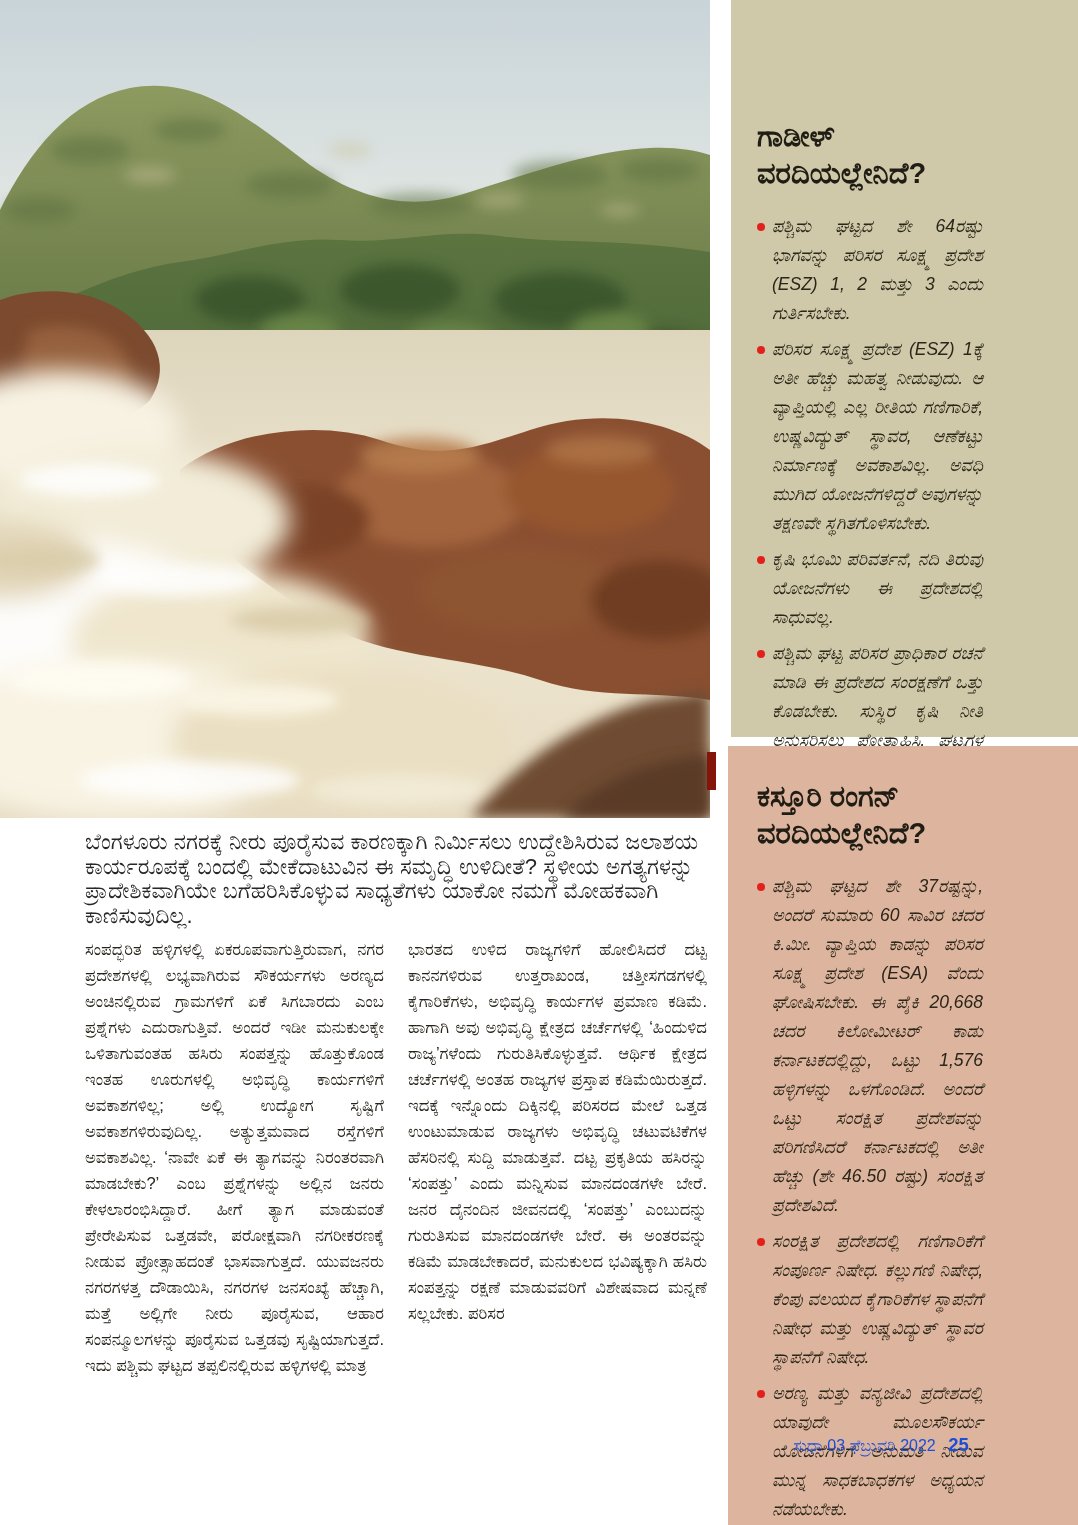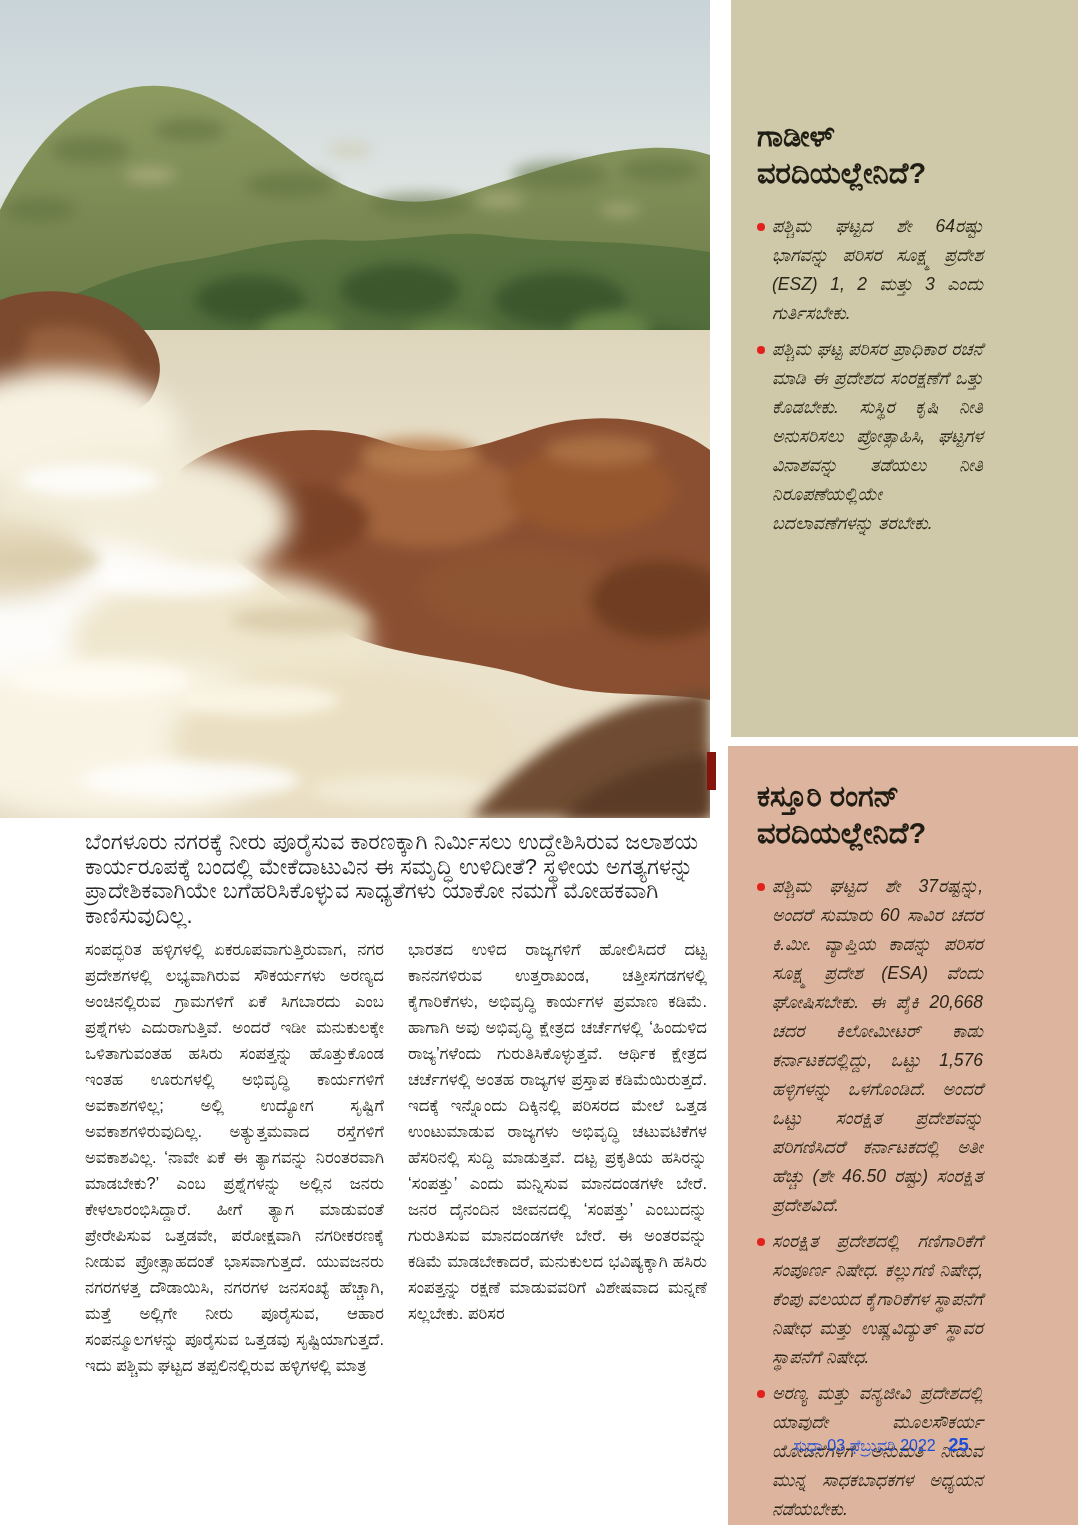--- a/index.html
+++ b/index.html
@@ -198,20 +198,22 @@
 
         <p>ಭಾರತದ ಉಳಿದ ರಾಜ್ಯಗಳಿಗೆ ಹೋಲಿಸಿದರೆ ದಟ್ಟ ಕಾನನಗಳಿರುವ ಉತ್ತರಾಖಂಡ, ಚತ್ತೀಸಗಡಗಳಲ್ಲಿ ಕೈಗಾರಿಕೆಗಳು, ಅಭಿವೃದ್ಧಿ ಕಾರ್ಯಗಳ ಪ್ರಮಾಣ ಕಡಿಮೆ. ಹಾಗಾಗಿ ಅವು ಅಭಿವೃದ್ಧಿ ಕ್ಷೇತ್ರದ ಚರ್ಚೆಗಳಲ್ಲಿ ‘ಹಿಂದುಳಿದ ರಾಜ್ಯ’ಗಳೆಂದು ಗುರುತಿಸಿಕೊಳ್ಳುತ್ತವೆ. ಆರ್ಥಿಕ ಕ್ಷೇತ್ರದ ಚರ್ಚೆಗಳಲ್ಲಿ ಅಂತಹ ರಾಜ್ಯಗಳ ಪ್ರಸ್ತಾಪ ಕಡಿಮೆಯಿರುತ್ತದೆ. ಇದಕ್ಕೆ ಇನ್ನೊಂದು ದಿಕ್ಕಿನಲ್ಲಿ ಪರಿಸರದ ಮೇಲೆ ಒತ್ತಡ ಉಂಟುಮಾಡುವ ರಾಜ್ಯಗಳು ಅಭಿವೃದ್ಧಿ ಚಟುವಟಿಕೆಗಳ ಹೆಸರಿನಲ್ಲಿ ಸುದ್ದಿ ಮಾಡುತ್ತವೆ. ದಟ್ಟ ಪ್ರಕೃತಿಯ ಹಸಿರನ್ನು ‘ಸಂಪತ್ತು’ ಎಂದು ಮನ್ನಿಸುವ ಮಾನದಂಡಗಳೇ ಬೇರೆ. ಜನರ ದೈನಂದಿನ ಜೀವನದಲ್ಲಿ ‘ಸಂಪತ್ತು’ ಎಂಬುದನ್ನು ಗುರುತಿಸುವ ಮಾನದಂಡಗಳೇ ಬೇರೆ. ಈ ಅಂತರವನ್ನು ಕಡಿಮೆ ಮಾಡಬೇಕಾದರೆ, ಮನುಕುಲದ ಭವಿಷ್ಯಕ್ಕಾಗಿ ಹಸಿರು ಸಂಪತ್ತನ್ನು ರಕ್ಷಣೆ ಮಾಡುವವರಿಗೆ ವಿಶೇಷವಾದ ಮನ್ನಣೆ ಸಲ್ಲಬೇಕು. ಪರಿಸರ</p>
       </div>
   </div>
 
   <aside class="box box-gadgil">
     <h2>ಗಾಡೀಳ್ ವರದಿಯಲ್ಲೇನಿದೆ?</h2>
     <ul>
 
     <li>ಪಶ್ಚಿಮ ಘಟ್ಟದ ಶೇ 64ರಷ್ಟು ಭಾಗವನ್ನು ಪರಿಸರ ಸೂಕ್ಷ್ಮ ಪ್ರದೇಶ (ESZ) 1, 2 ಮತ್ತು 3 ಎಂದು ಗುರ್ತಿಸಬೇಕು.</li>
+        <li>ಪರಿಸರ ಸೂಕ್ಷ್ಮ ಪ್ರದೇಶ (ESZ) 1ಕ್ಕೆ ಅತೀ ಹೆಚ್ಚು ಮಹತ್ವ ನೀಡುವುದು. ಆ ವ್ಯಾಪ್ತಿಯಲ್ಲಿ ಎಲ್ಲ ರೀತಿಯ ಗಣಿಗಾರಿಕೆ, ಉಷ್ಣವಿದ್ಯುತ್ ಸ್ಥಾವರ, ಆಣೆಕಟ್ಟು ನಿರ್ಮಾಣಕ್ಕೆ ಅವಕಾಶವಿಲ್ಲ. ಅವಧಿ ಮುಗಿದ ಯೋಜನೆಗಳಿದ್ದರೆ ಅವುಗಳನ್ನು ತಕ್ಷಣವೇ ಸ್ಥಗಿತಗೊಳಿಸಬೇಕು.</li>
+        <li>ಕೃಷಿ ಭೂಮಿ ಪರಿವರ್ತನೆ, ನದಿ ತಿರುವು ಯೋಜನೆಗಳು ಈ ಪ್ರದೇಶದಲ್ಲಿ ಸಾಧುವಲ್ಲ.</li>
         <li>ಪಶ್ಚಿಮ ಘಟ್ಟ ಪರಿಸರ ಪ್ರಾಧಿಕಾರ ರಚನೆ ಮಾಡಿ ಈ ಪ್ರದೇಶದ ಸಂರಕ್ಷಣೆಗೆ ಒತ್ತು ಕೊಡಬೇಕು. ಸುಸ್ಥಿರ ಕೃಷಿ ನೀತಿ ಅನುಸರಿಸಲು ಪ್ರೋತ್ಸಾಹಿಸಿ, ಘಟ್ಟಗಳ ವಿನಾಶವನ್ನು ತಡೆಯಲು ನೀತಿ ನಿರೂಪಣೆಯಲ್ಲಿಯೇ ಬದಲಾವಣೆಗಳನ್ನು ತರಬೇಕು.</li>
       </ul>
   </aside>
 
   <div class="section-marker"></div>
 
   <aside class="box box-kasturi">
     <h2>ಕಸ್ತೂರಿ ರಂಗನ್ ವರದಿಯಲ್ಲೇನಿದೆ?</h2>
     <ul>
 

